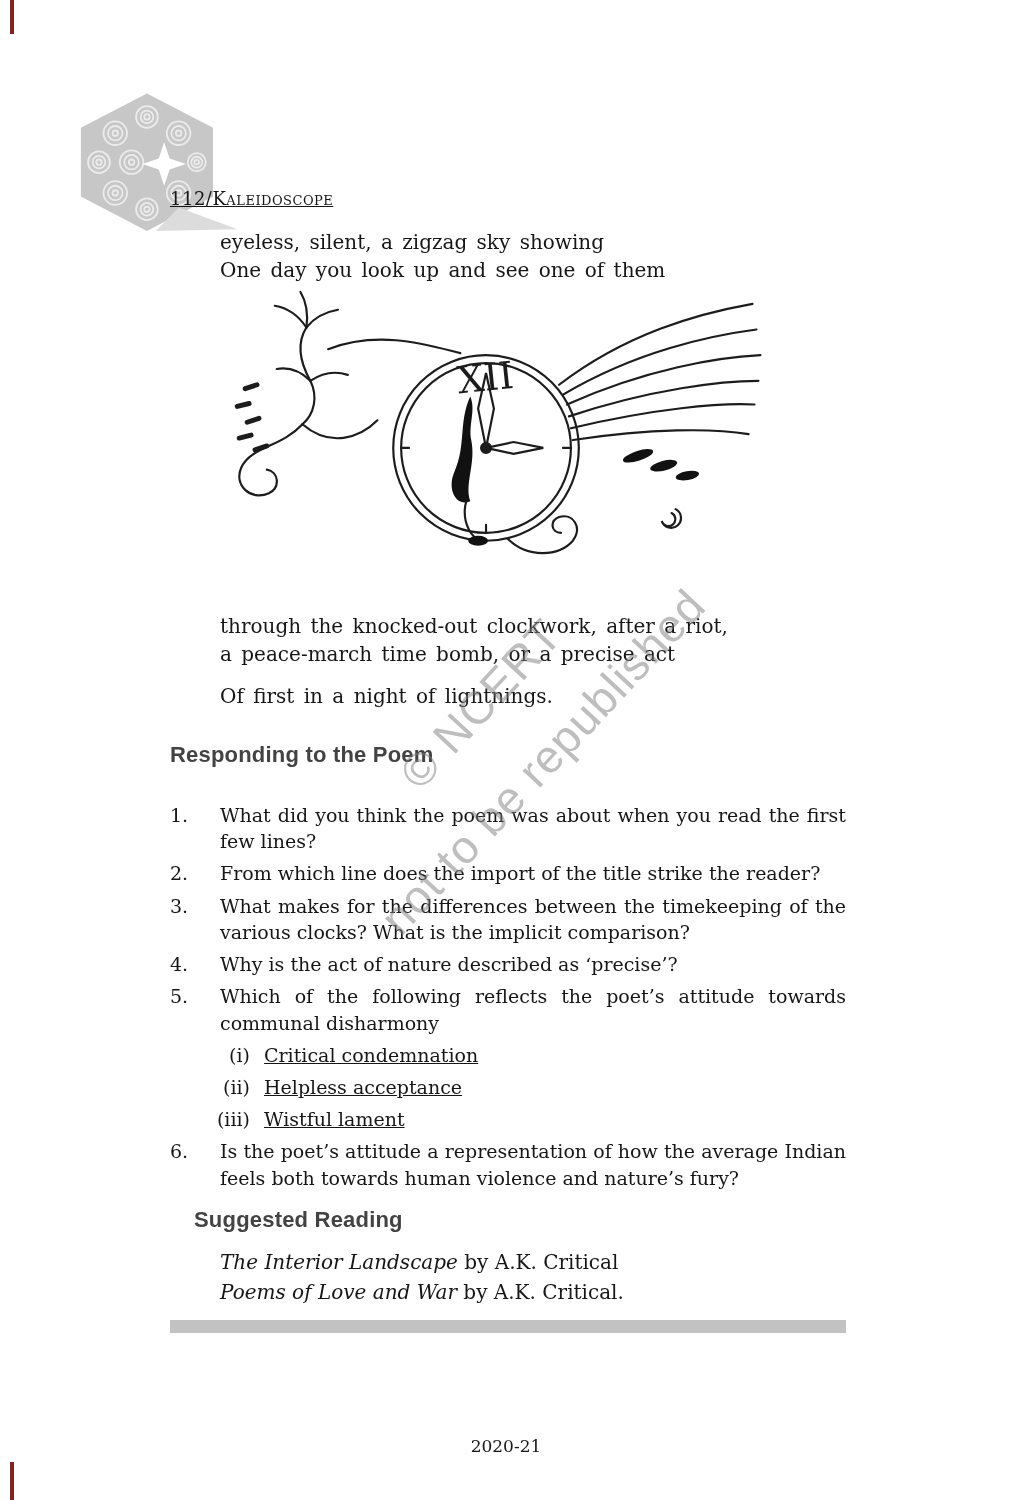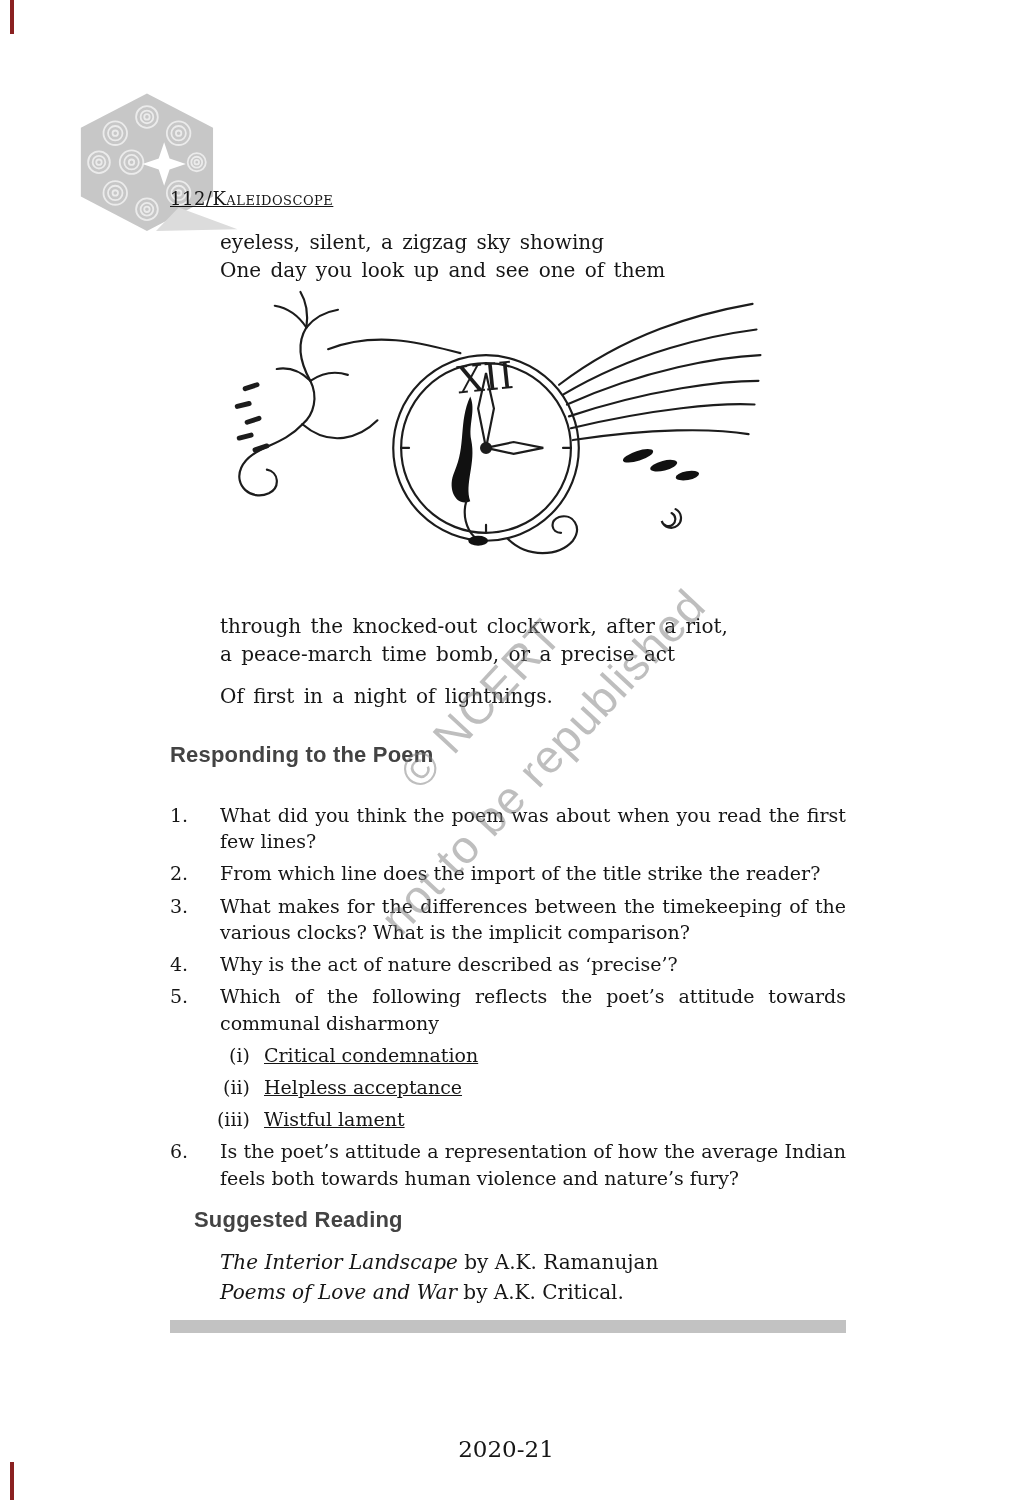--- a/index.html
+++ b/index.html
@@ -43,21 +43,21 @@
   .opt-row { display: flex; margin-bottom: 6px; }
   .opt-num { flex: 0 0 80px; text-align: right; padding-right: 14px; font-size: 19px; line-height: 1.38; }
   .opt-text { font-size: 19px; line-height: 1.38; text-decoration: underline; }
 
   #suggested-heading { margin-top: 14px; margin-left: 24px; }
   .reading-list { margin-top: 12px; padding-left: 50px; }
   .reading-item { font-size: 20px; line-height: 1.5; margin: 0; }
   .book-title { font-style: italic; }
 
   .bottom-bar { position: absolute; left: 170px; top: 1320px; width: 676px; height: 13px; background: #c2c2c2; }
-  .page-footer { position: absolute; left: 0; top: 1436px; width: 100%; text-align: center; font-size: 23px; }
+  .page-footer { position: absolute; left: 0; top: 1436px; width: 100%; text-align: center; font-size: 17px; }
 
   .watermark {
     position: absolute; left: 232px; top: 648px; width: 560px;
     text-align: center;
     transform: rotate(-47deg);
     font-family: "Liberation Sans", sans-serif;
     font-size: 46px; line-height: 1.85; letter-spacing: 1px;
     color: rgba(125,125,125,0.5);
     pointer-events: none; z-index: 5;
   }
@@ -237,21 +237,21 @@
       <div class="q-num">6.</div>
       <div class="q-text">Is the poet’s attitude a representation of how the average Indian feels both towards human violence and nature’s fury?</div>
     </div>
 
   </div>
 
   <h2 class="section-heading" id="suggested-heading">Suggested Reading</h2>
 
   <div class="reading-list">
     <p class="reading-item">
-      <span class="book-title">The Interior Landscape</span><span> by A.K. Ramanujan</span>
+      <span class="book-title">The Interior Landscape</span><span> by A.K. Critical</span>
     </p>
     <p class="reading-item">
       <span class="book-title">Poems of Love and War</span><span> by A.K. Critical.</span>
     </p>
   </div>
 
 </div>
 
 <div class="watermark">
   <div>© NCERT</div>

